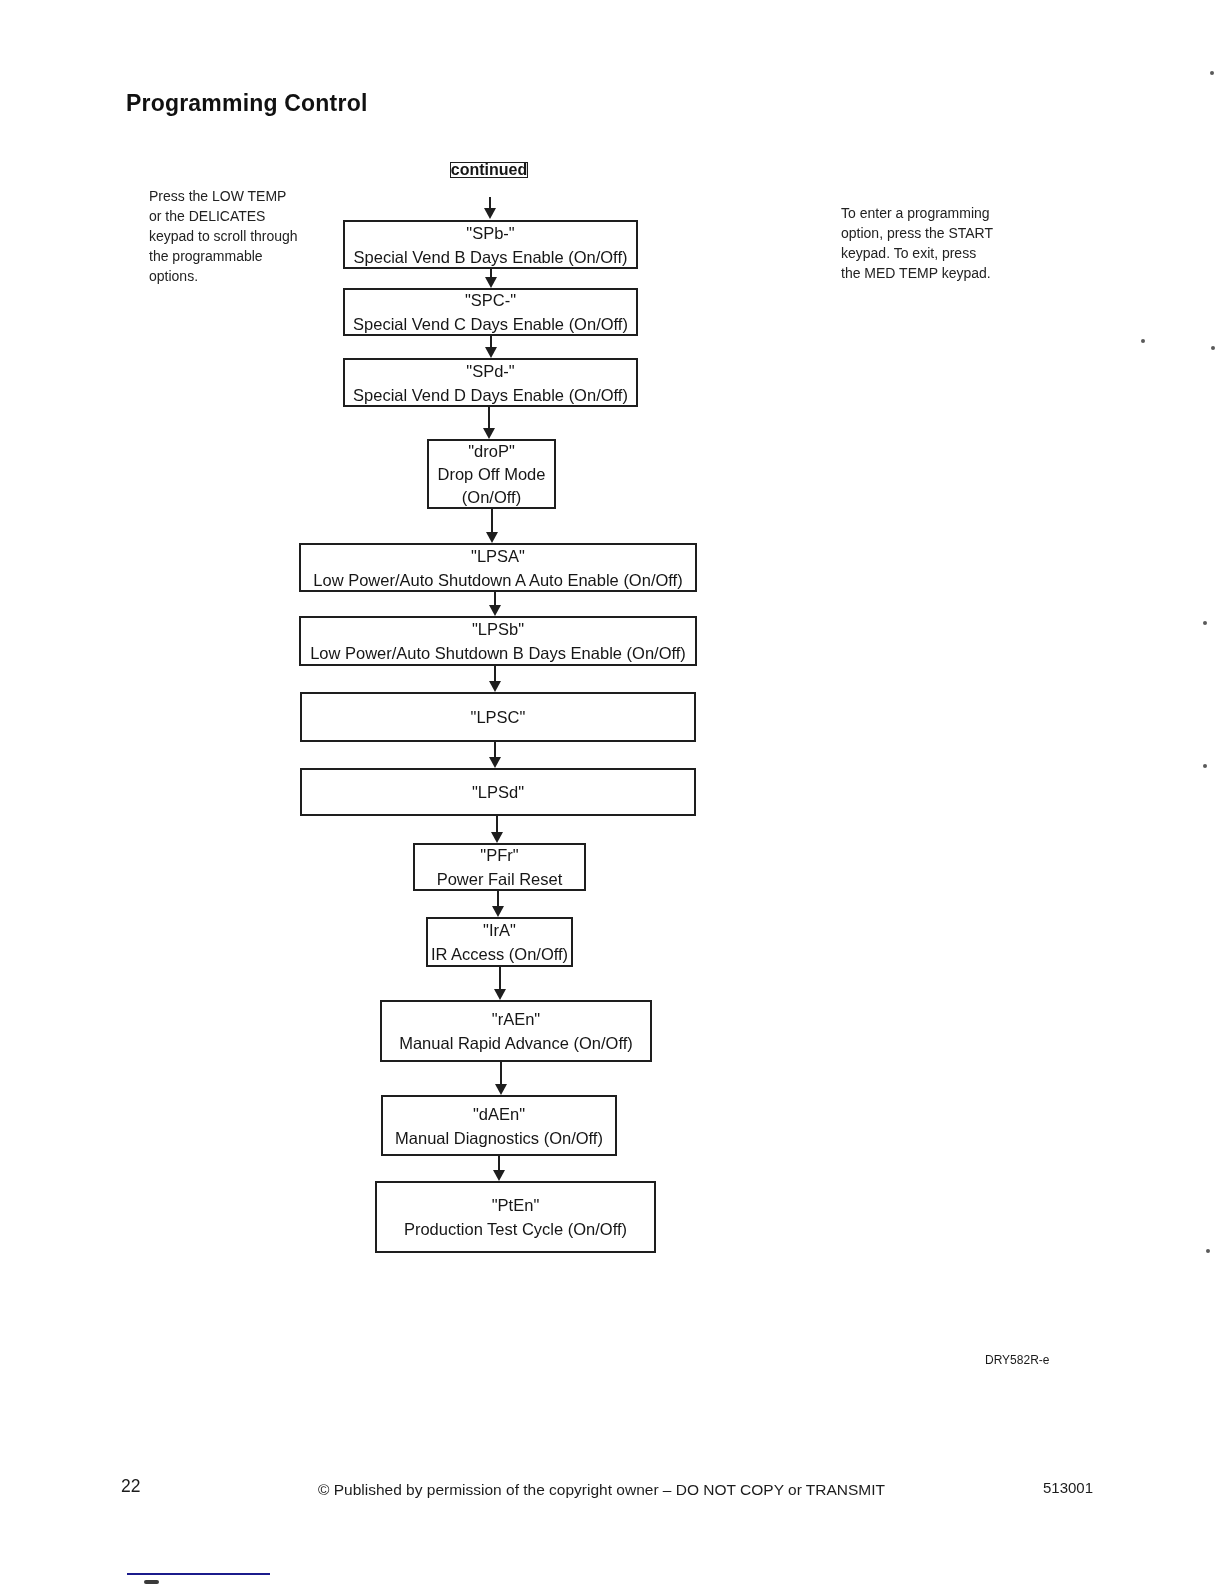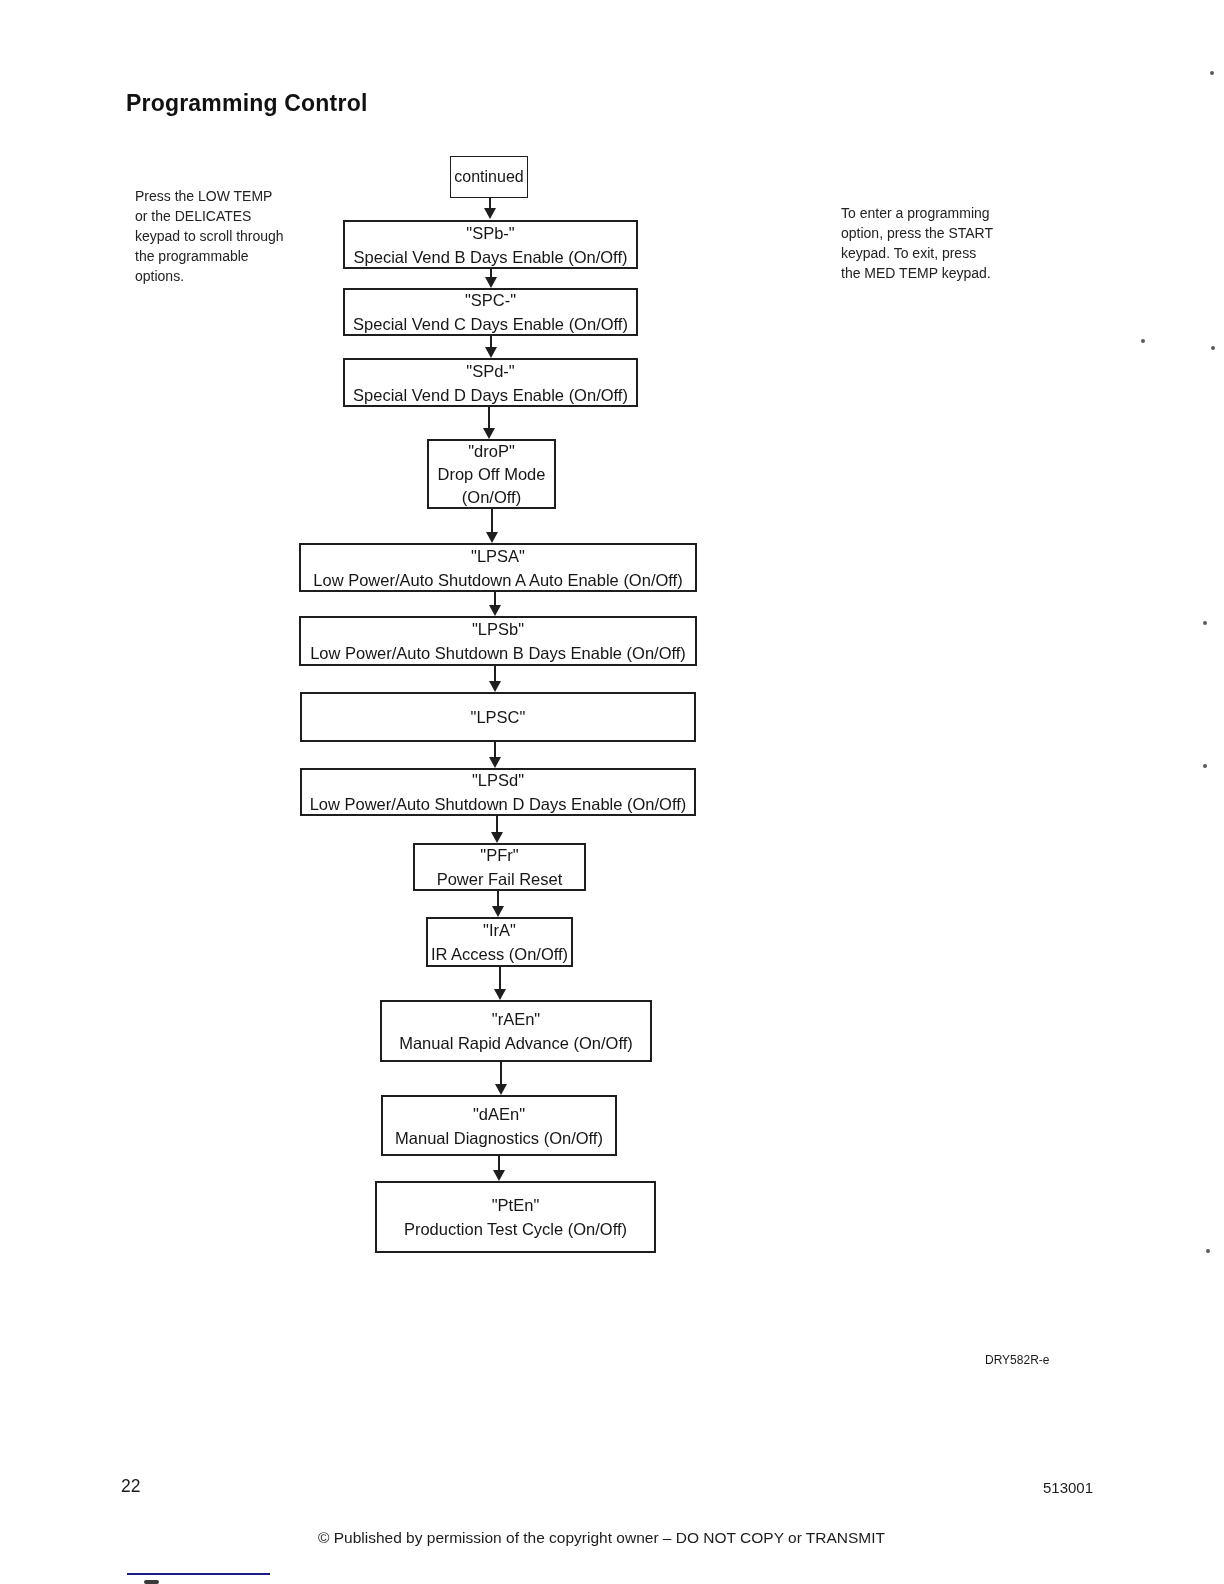--- a/index.html
+++ b/index.html
@@ -6,41 +6,41 @@
   html,body { background:#ffffff; }
   body {
     width:1224px; height:1584px; position:relative; overflow:hidden;
     font-family:"Liberation Sans", sans-serif; color:#1c1c1c;
   }
   .page-title {
     position:absolute; left:126px; top:90px;
     font-size:23px; font-weight:bold; letter-spacing:.2px; color:#111;
   }
   .note { position:absolute; font-size:14px; line-height:20px; color:#222; }
-  .note-left  { left:135px; top:186px; }
+  .note-left  { left:149px; top:186px; }
   .note-right { left:841px; top:203px; }
 
   .fc-box {
     position:absolute; border:2px solid #1e1e1e; background:#fff;
     display:flex; flex-direction:column; align-items:center; justify-content:center;
     text-align:center; font-size:16.5px; line-height:24px; color:#161616;
   }
   .fc-box.start { font-size:16px; border-width:1.5px; line-height:18px; }
 
   .arrow { position:absolute; width:2px; background:#1e1e1e; }
   .arrow::after {
     content:""; position:absolute; left:-5.5px; bottom:-11px;
     border-left:6.5px solid transparent; border-right:6.5px solid transparent;
     border-top:11px solid #1e1e1e;
   }
 
   .fig-ref { position:absolute; left:985px; top:1353px; font-size:12px; color:#1a1a1a; }
 
   .footer-page { position:absolute; left:121px; top:1476px; font-size:17.5px; }
-  .footer-copy { position:absolute; left:318px; top:1481px; font-size:15.5px;margin-top:48px; }
+  .footer-copy { position:absolute; left:318px; top:1481px; font-size:15.5px; }
   .footer-code { position:absolute; left:1043px; top:1479px; font-size:15px; }
 
   .navy-line { position:absolute; left:127px; top:1573px; width:143px; height:2px; background:#1b1b8c; }
   .corner-mark { position:absolute; left:144px; top:1580px; width:15px; height:4px; background:#3a3a3a; border-radius:2px; }
 
   .speck { position:absolute; width:4px; height:4px; background:#5a5a5a; border-radius:50%; }
 </style>
 </head>
 <body>
 
@@ -54,21 +54,21 @@
   <div>options.</div>
 </div>
 
 <div class="note note-right">
   <div>To enter a programming</div>
   <div>option, press the START</div>
   <div>keypad. To exit, press</div>
   <div>the MED TEMP keypad.</div>
 </div>
 
-<div class="fc-box start" style="left:450px; top:156px; width:78px; height:42px;">
+<div class="fc-box start" style="left:450px; top:162px; width:78px; height:16px;font-weight:bold;">
   <div>continued</div>
 </div>
 <div class="arrow" style="left:489px; top:197px; height:11px;"></div>
 
 <div class="fc-box" style="left:343px; top:220px; width:295px; height:49px;">
   <div>"SPb-"</div>
   <div>Special Vend B Days Enable (On/Off)</div>
 </div>
 <div class="arrow" style="left:490px; top:269px; height:8px;"></div>
 
@@ -103,21 +103,20 @@
 </div>
 <div class="arrow" style="left:494px; top:666px; height:15px;"></div>
 
 <div class="fc-box" style="left:300px; top:692px; width:396px; height:50px;">
   <div>"LPSC"</div>
 </div>
 <div class="arrow" style="left:494px; top:742px; height:15px;"></div>
 
 <div class="fc-box" style="left:300px; top:768px; width:396px; height:48px;">
   <div>"LPSd"</div>
-  <div>Low Power/Auto Shutdown D Days Enable (On/Off)</div>
 </div>
 <div class="arrow" style="left:496px; top:816px; height:16px;"></div>
 
 <div class="fc-box" style="left:413px; top:843px; width:173px; height:48px;">
   <div>"PFr"</div>
   <div>Power Fail Reset</div>
 </div>
 <div class="arrow" style="left:497px; top:891px; height:15px;"></div>
 
 <div class="fc-box" style="left:426px; top:917px; width:147px; height:50px;">

